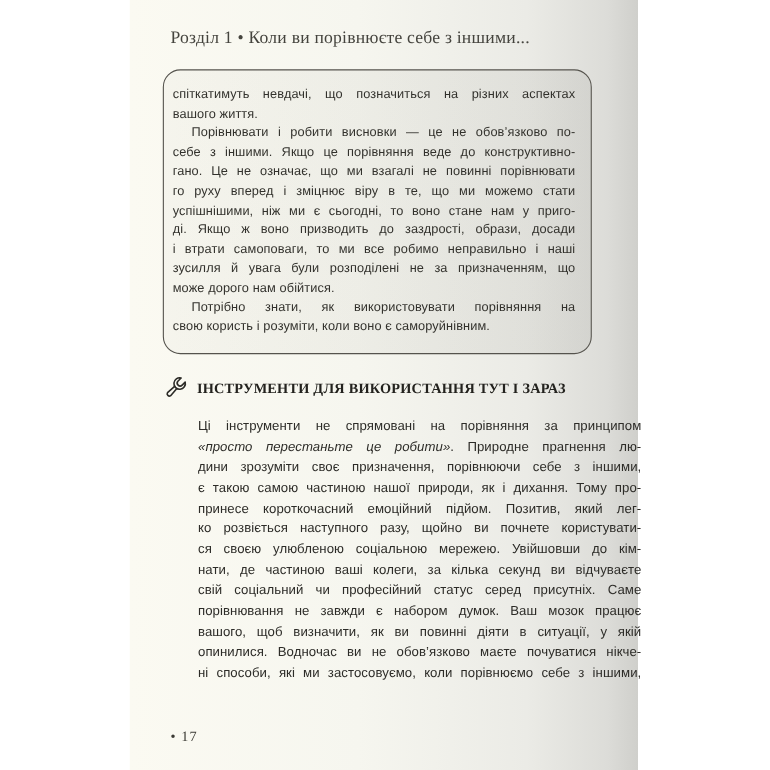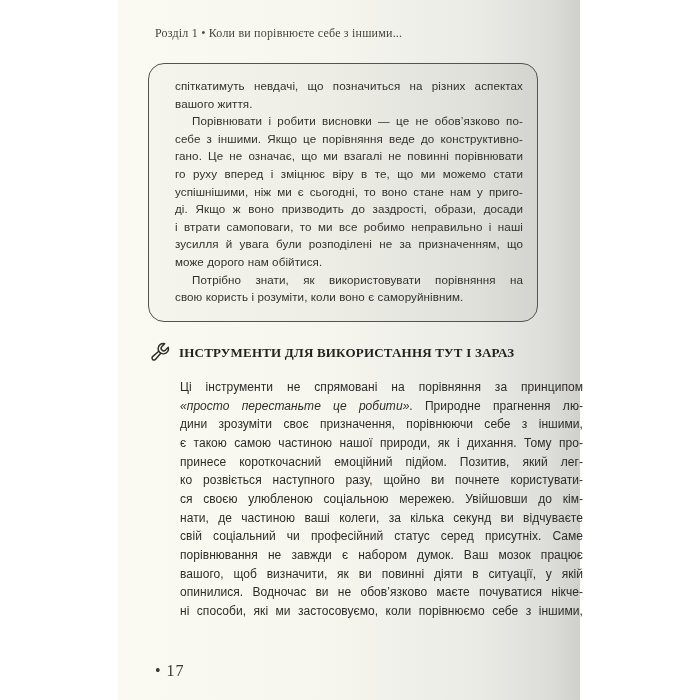--- a/index.html
+++ b/index.html
@@ -14,34 +14,34 @@
   .page{
     position:absolute;
     left:118px;top:0;
     width:462px;height:700px;
     background:linear-gradient(90deg,#fbfaf2 0%,#f6f6ef 45%,#ebebe6 78%,#dcdcd8 94%,#cfcfcb 100%);
   }
   .running-header{
     position:absolute;
     left:37px;top:26px;
     font-family:"Liberation Serif",serif;
-    font-size:12px;
+    font-size:16px;
     color:#45443e;
     letter-spacing:.2px;
     white-space:nowrap;
   }
   .quote-box{
     position:absolute;
     left:30px;top:63px;
     width:390px;height:259px;
     box-sizing:border-box;
     border:1.8px solid #55534d;
     border-radius:16px;
     background:linear-gradient(90deg,rgba(96,96,88,0.03),rgba(96,96,88,0.09));
-    padding:13px 14px 0 26px;
+    padding:13px 14px 0 8px;
   }
   .qline{
     font-size:11.6px;
     line-height:17.6px;
     color:#32312c;
     letter-spacing:.1px;
   }
   .bline{
     font-size:12px;
     line-height:18.65px;
@@ -75,21 +75,21 @@
   .body-text{
     position:absolute;
     left:30px;top:378px;
     width:403px;
     margin-left:32px;
   }
   .page-number{
     position:absolute;
     left:37px;top:662px;
     font-family:"Liberation Serif",serif;
-    font-size:16px;
+    font-size:13px;
     color:#3b3a34;
     letter-spacing:1px;
   }
 </style>
 </head>
 <body>
 
 <div class="canvas">
   <div class="page">
 

